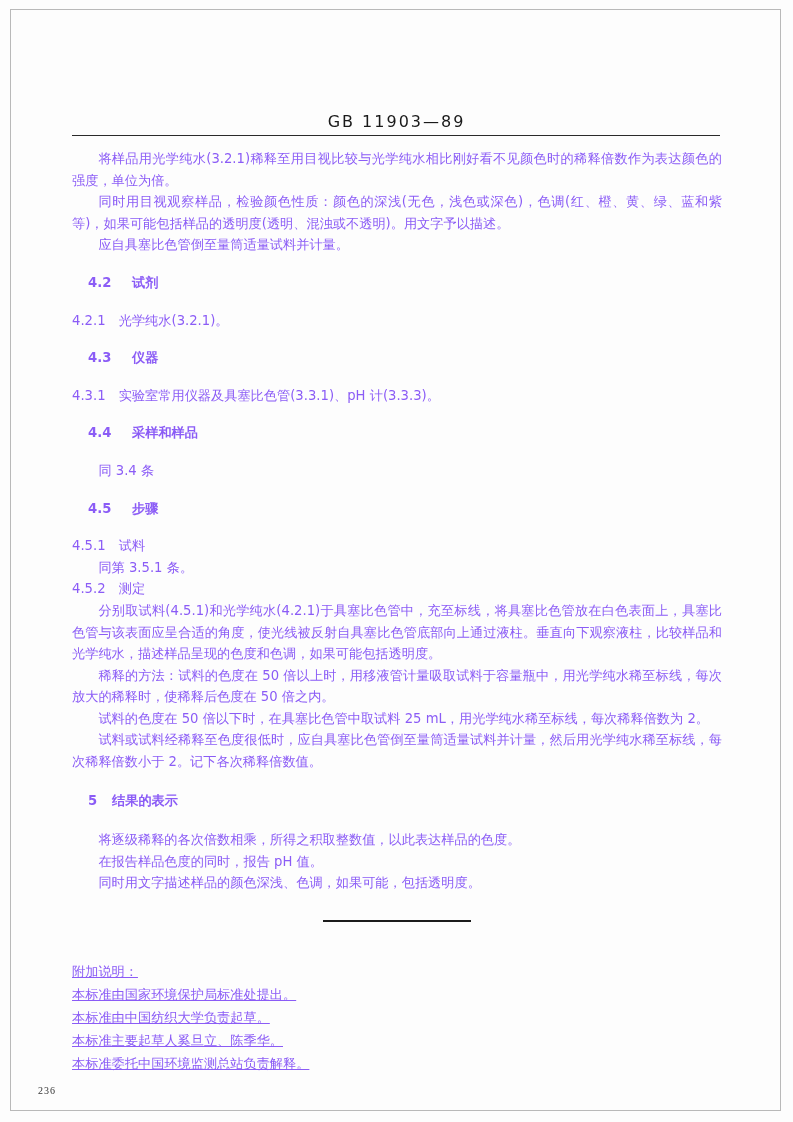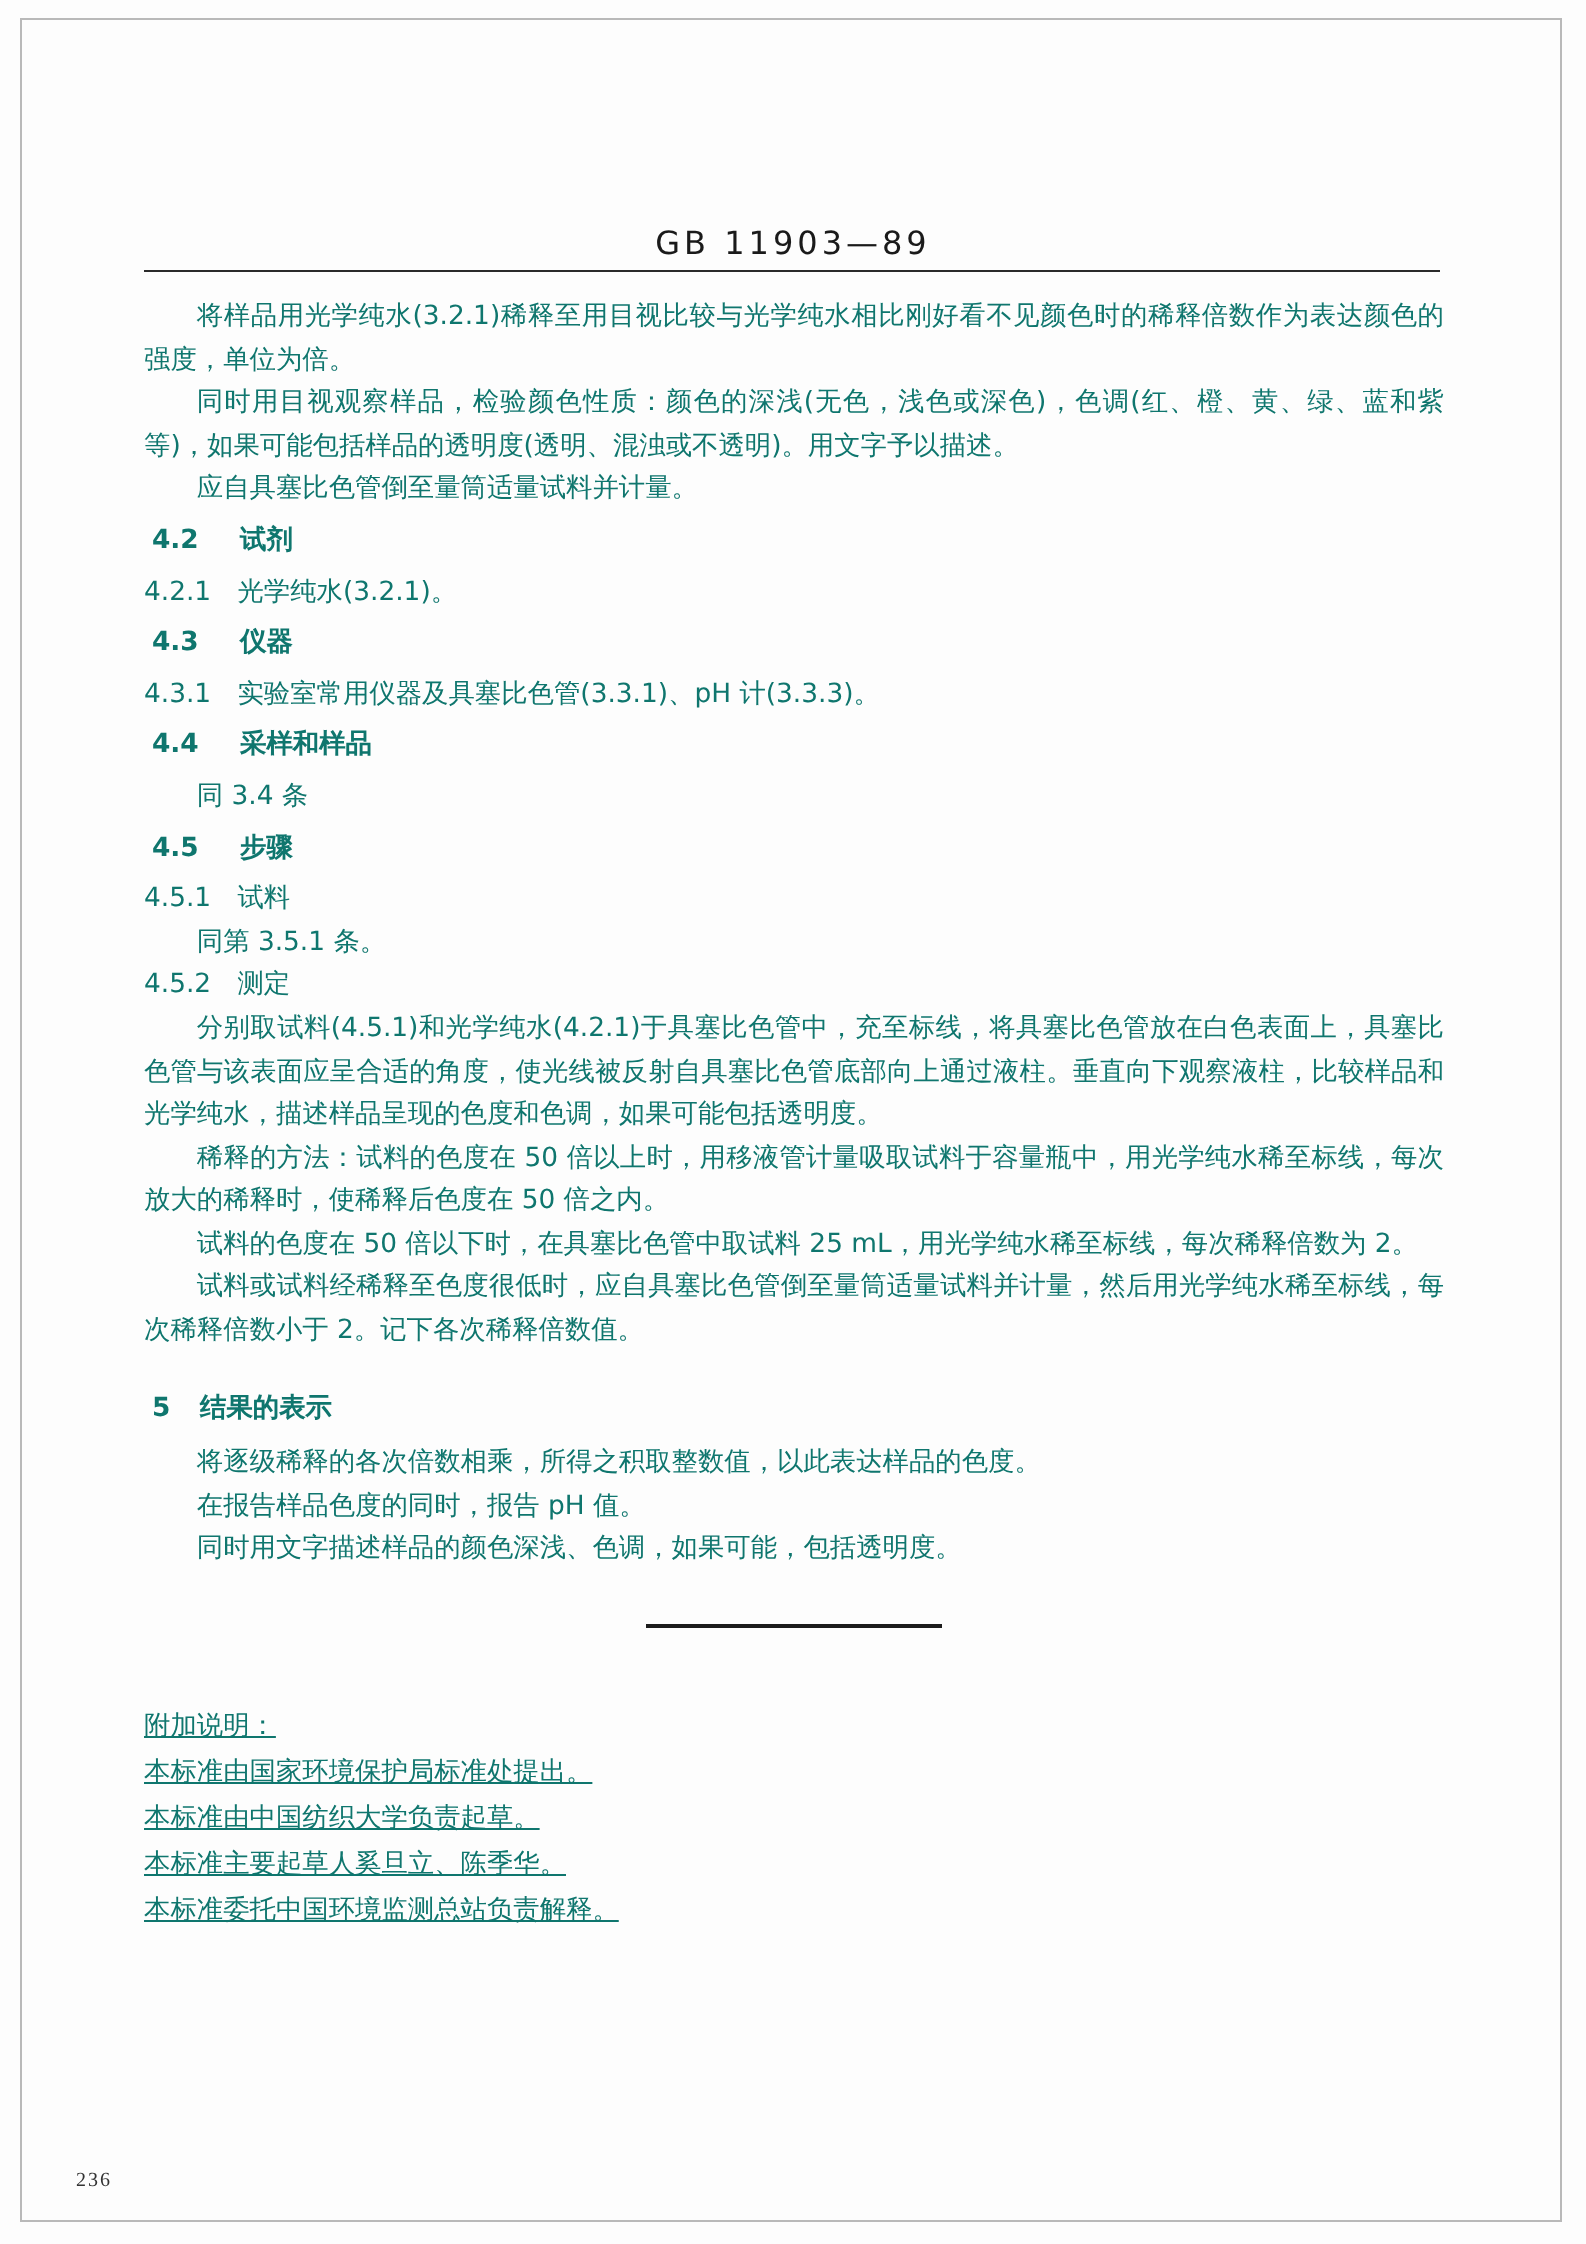--- a/index.html
+++ b/index.html
@@ -52,32 +52,32 @@
     height: 1px;
     background: #2a2a2a;
   }
   .content {
     position: absolute;
     top: 148px;
     left: 72px;
     width: 650px;
     font-size: 13.2px;
     line-height: 21.6px;
-    color: #0f766e;
+    color: #8b5cf6;
   }
   p {
     margin: 0;
     text-align: justify;
     text-justify: inter-ideograph;
   }
   p.indent {
     text-indent: 2em;
   }
   .heading {
-    margin: 4px;
+    margin: 16px;
     font-weight: bold;
   }
   .h-num {
     display: inline-block;
     min-width: 44px;
   }
   .h-num-wide {
     display: inline-block;
     min-width: 24px;
   }

